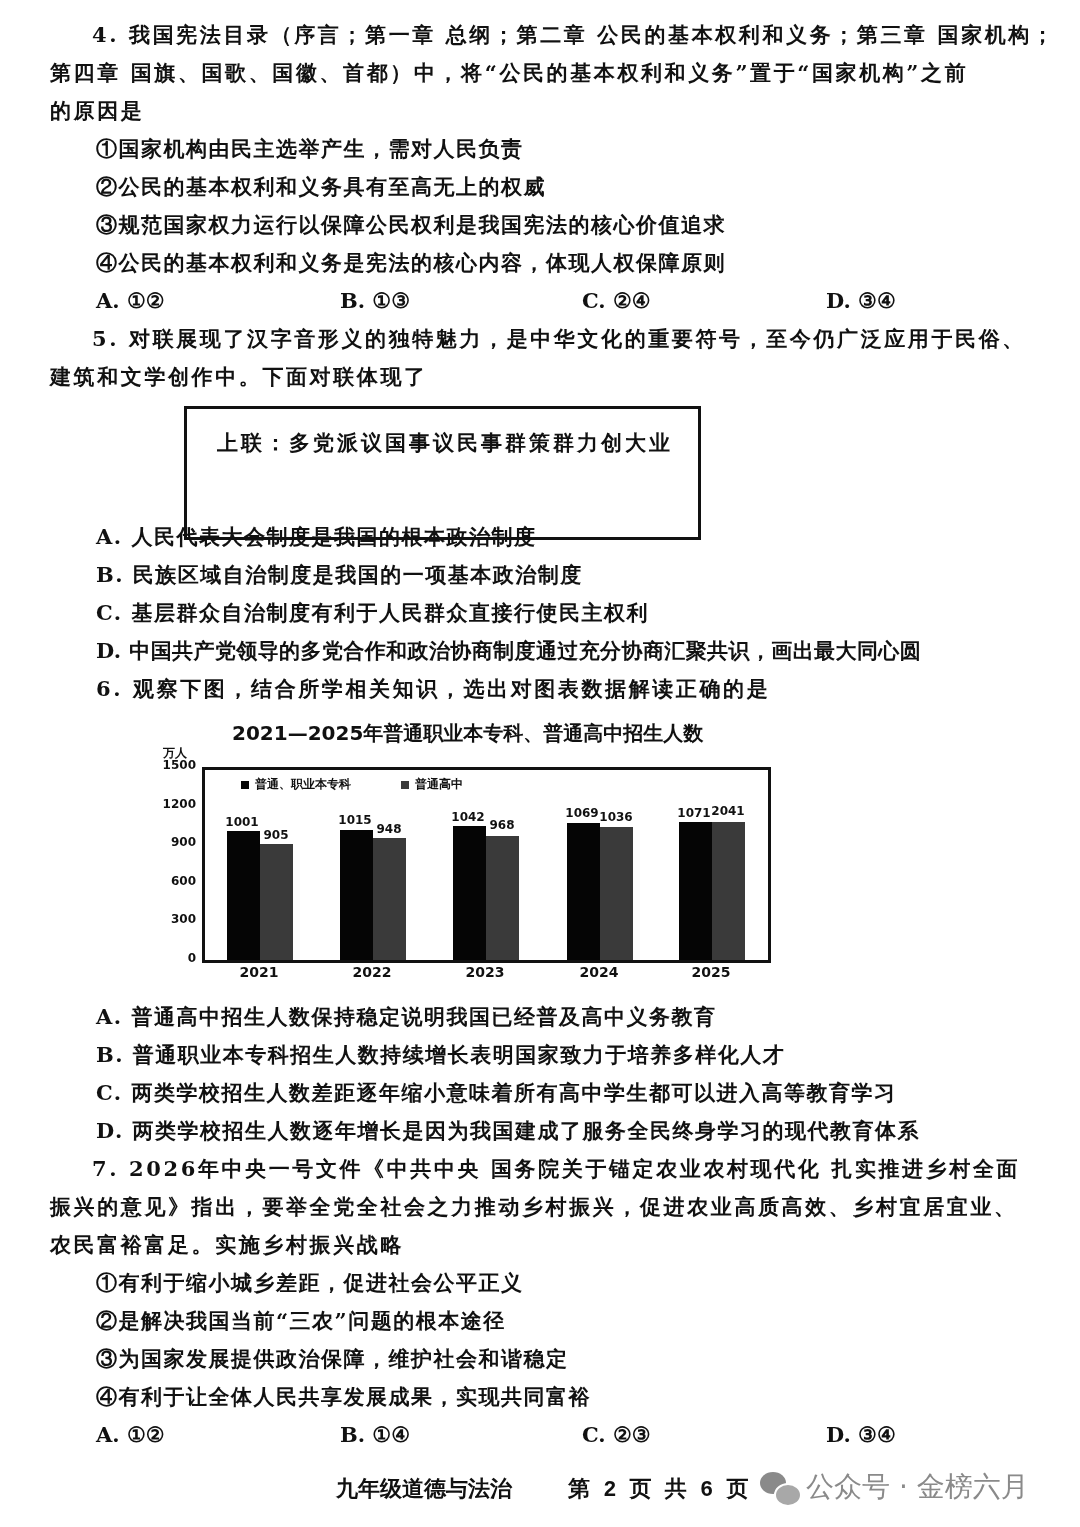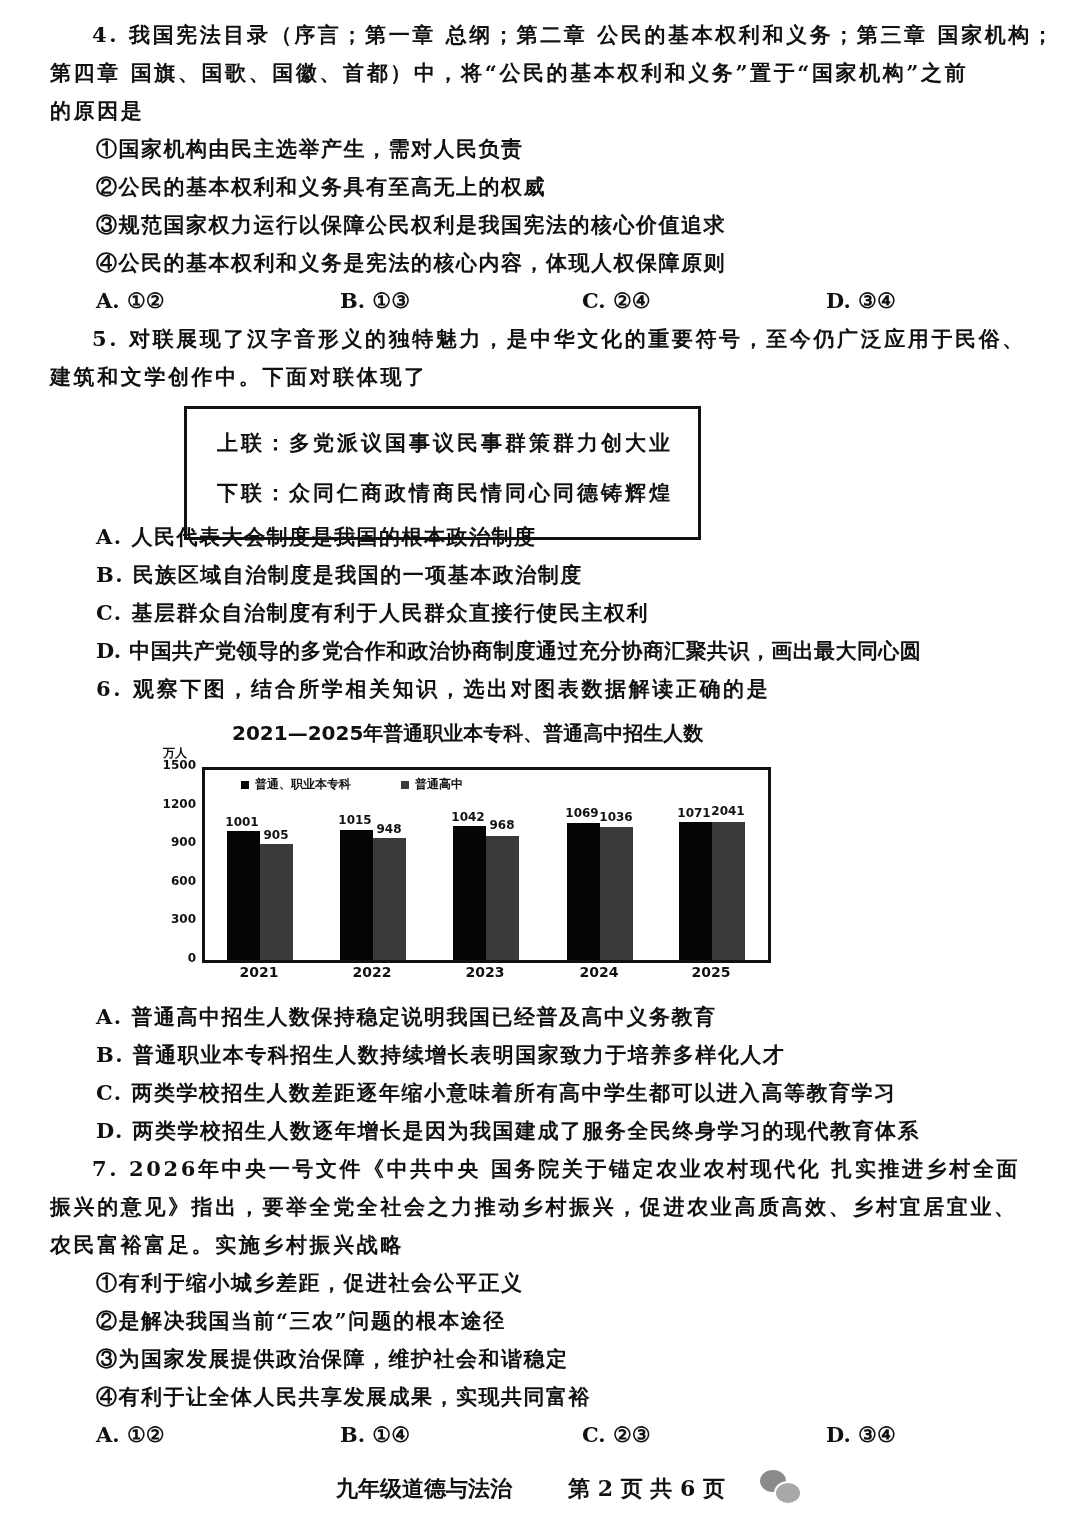--- a/index.html
+++ b/index.html
@@ -47,21 +47,20 @@
   <div class="opt" style="left:340px;top:286px;">B. ①③</div>
   <div class="opt" style="left:582px;top:286px;">C. ②④</div>
   <div class="opt" style="left:826px;top:286px;">D. ③④</div>
 </div>
 
 <div>
   <div class="line stem" style="left:92px;top:324px;">5. 对联展现了汉字音形义的独特魅力，是中华文化的重要符号，至今仍广泛应用于民俗、</div>
   <div class="line stem" style="left:50px;top:362px;">建筑和文学创作中。下面对联体现了</div>
   <div class="couplet-box">
     <div class="couplet-line" style="top:20px;">上联：多党派议国事议民事群策群力创大业</div>
-    <div class="couplet-line" style="top:70px;">下联：众同仁商政情商民情同心同德铸辉煌</div>
   </div>
   <div class="line" style="left:96px;top:522px;">A. 人民代表大会制度是我国的根本政治制度</div>
   <div class="line" style="left:96px;top:560px;">B. 民族区域自治制度是我国的一项基本政治制度</div>
   <div class="line" style="left:96px;top:598px;">C. 基层群众自治制度有利于人民群众直接行使民主权利</div>
   <div class="line" style="left:96px;top:636px;letter-spacing:0.4px;">D. 中国共产党领导的多党合作和政治协商制度通过充分协商汇聚共识，画出最大同心圆</div>
 </div>
 
 <div>
   <div class="line stem" style="left:96px;top:674px;">6. 观察下图，结合所学相关知识，选出对图表数据解读正确的是</div>
 
@@ -132,16 +131,16 @@
   <div class="line" style="left:96px;top:1306px;">②是解决我国当前“三农”问题的根本途径</div>
   <div class="line" style="left:96px;top:1344px;">③为国家发展提供政治保障，维护社会和谐稳定</div>
   <div class="line" style="left:96px;top:1382px;">④有利于让全体人民共享发展成果，实现共同富裕</div>
   <div class="opt" style="left:96px;top:1420px;">A. ①②</div>
   <div class="opt" style="left:340px;top:1420px;text-align:center;">B. ①④</div>
   <div class="opt" style="left:582px;top:1420px;">C. ②③</div>
   <div class="opt" style="left:826px;top:1420px;">D. ③④</div>
 </div>
 
 <div class="footer" style="left:336px;">九年级道德与法治</div>
-<div class="footer" style="left:568px;">第 2 页 共 6 页</div>
+<div class="footer" style="left:568px;font-family:Liberation Mono, monospace;">第 2 页 共 6 页</div>
 <div class="watermark">
-  <span class="wechat"><span class="b1"></span><span class="b2"></span></span>
+  <span class="wechat"><span class="b1"></span><span class="b2"></span></span><span>公众号 · 金榜六月</span>
 </div>
 
 </body></html>

